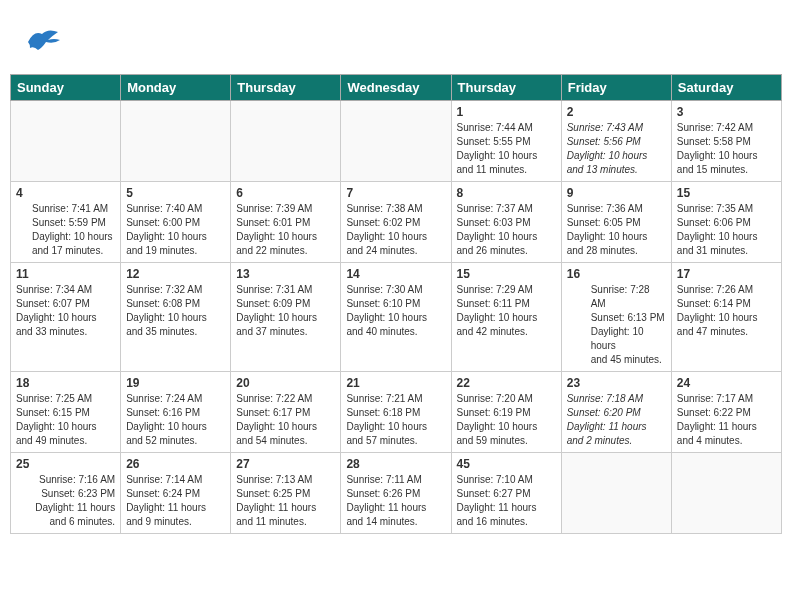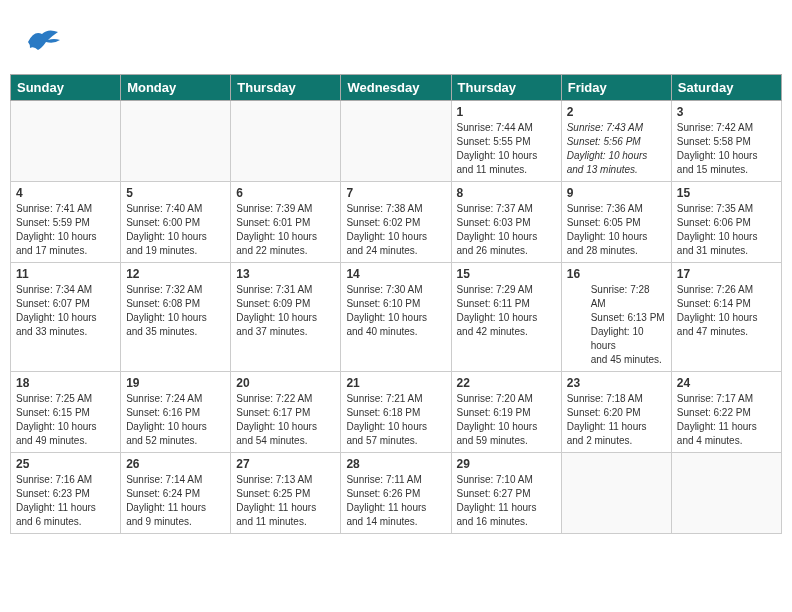--- a/index.html
+++ b/index.html
@@ -134,21 +134,21 @@
           <span class="day-number">3</span>
           <div class="day-info" style="white-space: pre-line;">Sunrise: 7:42 AM
 Sunset: 5:58 PM
 Daylight: 10 hours
 and 15 minutes.</div>
         </td>
       </tr>
       <tr>
         <td>
           <span class="day-number">4</span>
-          <div class="day-info" style="white-space: pre-line;">Sunrise: 7:41 AM
+          <div class="day-info" style="white-space: pre-line; margin-left: 16px;">Sunrise: 7:41 AM
 Sunset: 5:59 PM
 Daylight: 10 hours
 and 17 minutes.</div>
         </td>
         <td>
           <span class="day-number">5</span>
           <div class="day-info" style="white-space: pre-line;">Sunrise: 7:40 AM
 Sunset: 6:00 PM
 Daylight: 10 hours
 and 19 minutes.</div>
@@ -271,37 +271,37 @@
         </td>
         <td>
           <span class="day-number">22</span>
           <div class="day-info" style="white-space: pre-line;">Sunrise: 7:20 AM
 Sunset: 6:19 PM
 Daylight: 10 hours
 and 59 minutes.</div>
         </td>
         <td>
           <span class="day-number">23</span>
-          <div class="day-info" style="white-space: pre-line;">Sunrise: 7:18 AM
+          <div class="day-info" style="white-space: pre-line; font-style: italic;">Sunrise: 7:18 AM
 Sunset: 6:20 PM
 Daylight: 11 hours
 and 2 minutes.</div>
         </td>
         <td>
           <span class="day-number">24</span>
           <div class="day-info" style="white-space: pre-line;">Sunrise: 7:17 AM
 Sunset: 6:22 PM
 Daylight: 11 hours
 and 4 minutes.</div>
         </td>
       </tr>
       <tr>
         <td>
           <span class="day-number">25</span>
-          <div class="day-info" style="white-space: pre-line;">Sunrise: 7:16 AM
+          <div class="day-info" style="white-space: pre-line; text-align: right;">Sunrise: 7:16 AM
 Sunset: 6:23 PM
 Daylight: 11 hours
 and 6 minutes.</div>
         </td>
         <td>
           <span class="day-number">26</span>
           <div class="day-info" style="white-space: pre-line;">Sunrise: 7:14 AM
 Sunset: 6:24 PM
 Daylight: 11 hours
 and 9 minutes.</div>
@@ -314,21 +314,21 @@
 and 11 minutes.</div>
         </td>
         <td>
           <span class="day-number">28</span>
           <div class="day-info" style="white-space: pre-line;">Sunrise: 7:11 AM
 Sunset: 6:26 PM
 Daylight: 11 hours
 and 14 minutes.</div>
         </td>
         <td>
-          <span class="day-number">29</span>
+          <span class="day-number">45</span>
           <div class="day-info" style="white-space: pre-line;">Sunrise: 7:10 AM
 Sunset: 6:27 PM
 Daylight: 11 hours
 and 16 minutes.</div>
         </td>
         <td class="empty"></td>
         <td class="empty"></td>
       </tr>
     </tbody>
 </table>

